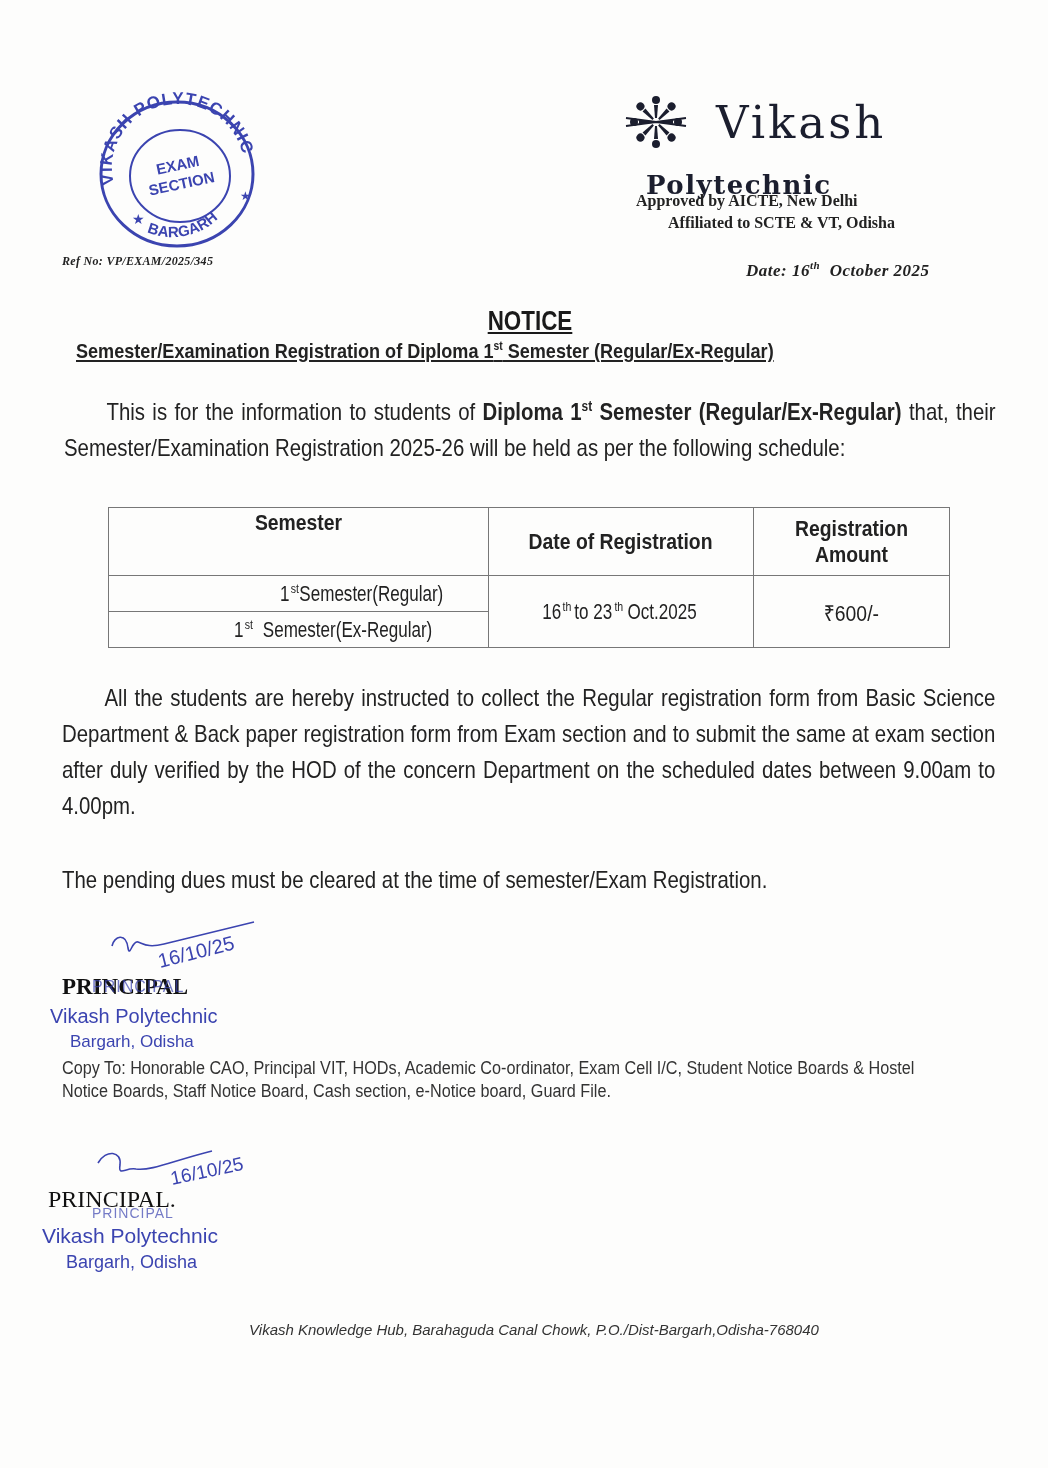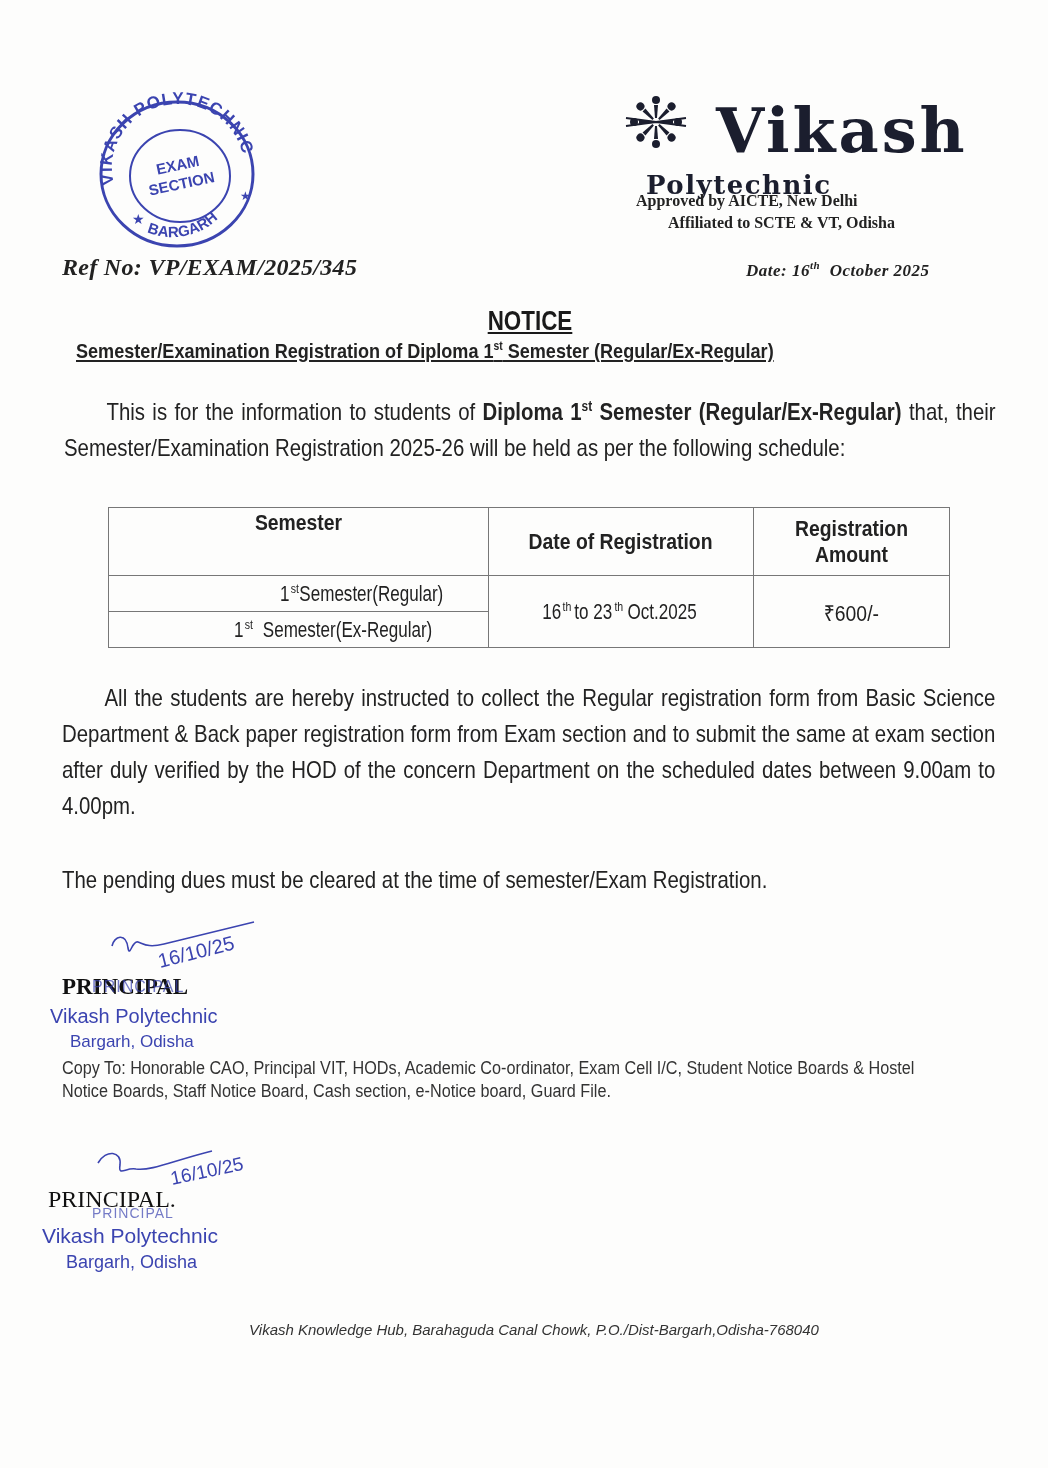--- a/index.html
+++ b/index.html
@@ -3,25 +3,25 @@
 <meta charset="utf-8">
 <style>
   html, body { margin: 0; padding: 0; }
   body {
     width: 1048px; height: 1468px; background: #fdfdfc; position: relative; overflow: hidden;
     color: #1a1a1a; font-family: "Liberation Serif", serif;
   }
   .abs { position: absolute; }
   
   .stamp { left: 92px; top: 92px; width: 170px; height: 160px; }
-  .ref { left: 62px; top: 254px; font-size: 24px; font-style: italic; font-weight: bold; letter-spacing: 0.3px; color: #222; }
+  .ref { left: 62px; top: 254px; font-size: 12px; font-style: italic; font-weight: bold; letter-spacing: 0.3px; color: #222; }
   
   .logo { left: 612px; top: 92px; width: 370px; }
   .logo-mark { position: absolute; left: 0; top: 0; width: 96px; height: 64px; }
-  .logo-name { position: absolute; left: 104px; top: 8px; font-size: 62px; font-weight: bold; letter-spacing: 3px; color: #1b1e2e; font-family: "DejaVu Serif", serif; line-height: 1; }
+  .logo-name { position: absolute; left: 104px; top: 8px; font-size: 45px; font-weight: normal; letter-spacing: 3px; color: #1b1e2e; font-family: "DejaVu Serif", serif; line-height: 1; }
   .logo-sub { position: absolute; left: 34px; top: 78px; font-size: 26px; font-weight: bold; letter-spacing: 1.5px; color: #1b1e2e; font-family: "DejaVu Serif", serif; }
   .logo-line { position: absolute; left: 24px; font-size: 16px; font-weight: bold; color: #222; }
   .logo-line.l1 { top: 100px; } .logo-line.l2 { top: 122px; margin-left: 32px; }
   .date { left: 746px; top: 259px; font-size: 17px; font-style: italic; font-weight: bold; color: #222; letter-spacing: 0.5px; }
   .date sup { font-size: 11px; }
   
   .notice { left: 0; width: 1060px; top: 305px; text-align: center; font-size: 28px; font-weight: bold; font-family: "Liberation Sans", sans-serif; transform: scaleX(0.8); text-decoration: underline; }
   .subject { left: 76px; top: 339px; width: 910px; font-size: 21px; font-family: "Liberation Sans", sans-serif; font-weight: bold; text-decoration: underline; white-space: nowrap; transform-origin: left; transform: scaleX(0.86); color: #222; }
   .subject sup { font-size: 12px; }
   

